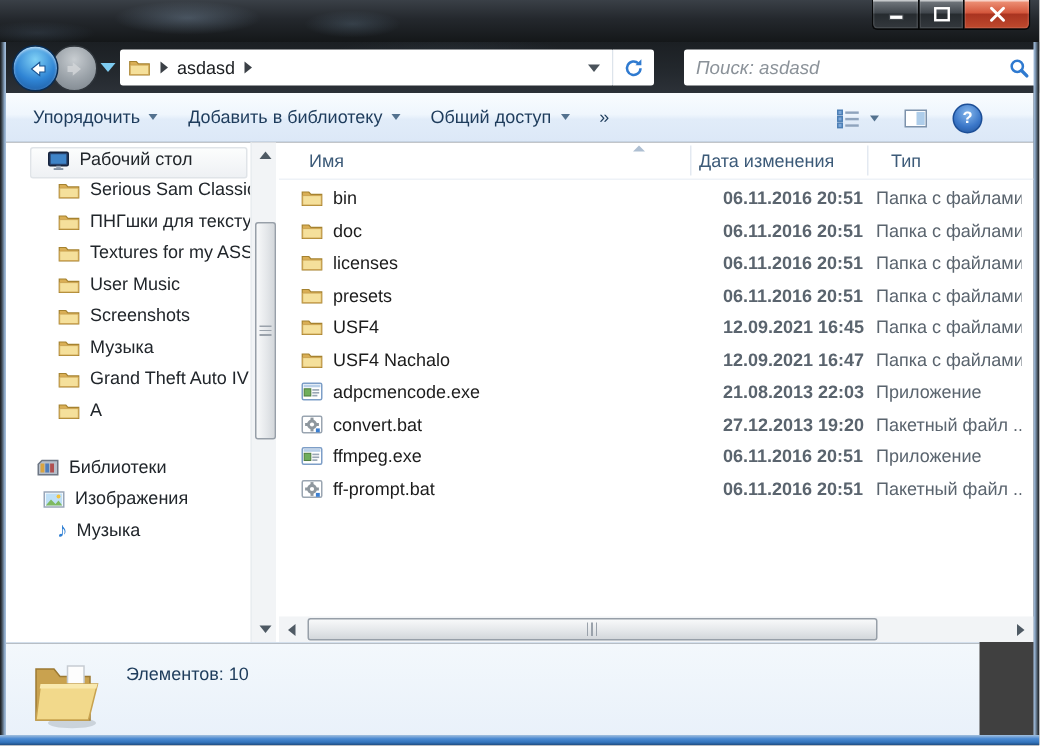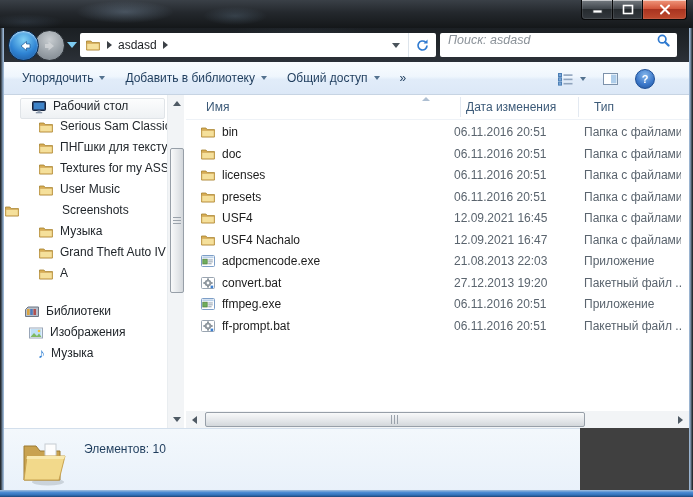--- a/index.html
+++ b/index.html
@@ -37,22 +37,22 @@
     border-left:5px solid transparent;border-right:5px solid transparent;border-top:6px solid #7ecbf0;}
   .addressbar{position:absolute;left:80px;top:33px;width:328px;height:24px;background:#fff;
     border-radius:2px 0 0 2px;display:flex;align-items:center;z-index:2;}
   .refreshbar{position:absolute;left:408px;top:33px;width:27px;height:24px;background:#fff;
     border-radius:0 2px 2px 0;border-left:1px solid #dde4eb;display:flex;align-items:center;justify-content:center;z-index:2;}
   .crumb-sep{width:0;height:0;border-top:4px solid transparent;border-bottom:4px solid transparent;
     border-left:5px solid #3b4046;margin:0 6px;}
   .crumb-label{color:#1b1e21;}
   .addr-drop{margin-left:auto;margin-right:8px;width:0;height:0;
     border-left:4px solid transparent;border-right:4px solid transparent;border-top:5px solid #4a535b;}
-  .searchbar{position:absolute;left:440px;top:33px;width:237px;height:24px;background:#fff;border-radius:2px;
-    display:flex;align-items:flex-start;z-index:2;}
+  .searchbar{position:absolute;left:456px;top:33px;width:237px;height:24px;background:#fff;border-radius:2px;
+    display:flex;align-items:center;z-index:2;}
   .searchbar input{flex:1;border:none;outline:none;background:transparent;font-family:"Liberation Sans",sans-serif;
     font-size:12.5px;font-style:italic;color:#8b9299;padding:0 4px 0 8px;}
   .search-icn{margin-right:6px;display:flex;}
 
   
   .toolbar{position:absolute;left:4px;top:62px;width:685px;height:33px;
     background:linear-gradient(180deg,#f9fcfe 0%,#eff6fd 45%,#e1ecf9 55%,#dce8f7 100%);
     border-bottom:1px solid #c7d4e3;display:flex;align-items:center;padding-left:8px;box-sizing:border-box;}
   .tool-btn{display:inline-flex;align-items:center;height:24px;padding:0 10px;color:#1e3c5c;border-radius:3px;}
   .tool-arrow{width:0;height:0;border-left:3.5px solid transparent;border-right:3.5px solid transparent;
@@ -95,32 +95,32 @@
   .files{position:absolute;left:182px;top:0;width:503px;height:333px;}
   .fheader{position:absolute;left:0;top:0;right:0;height:24px;border-bottom:1px solid #eef2f7;}
   .fh-cell{position:absolute;top:0;height:24px;line-height:24px;color:#3c5a78;white-space:nowrap;}
   .fh-div{position:absolute;top:2px;width:1px;height:20px;background:#e3e9f1;}
   .sort-arrow{position:absolute;left:236px;top:2px;width:0;height:0;
     border-left:4px solid transparent;border-right:4px solid transparent;border-bottom:4px solid #aebfd2;}
   .frows{position:absolute;left:0;top:27px;right:0;}
   .frow{position:relative;height:21.5px;}
   .f-icon{position:absolute;left:14px;top:2px;display:flex;}
   .f-name{position:absolute;left:36px;top:3px;color:#1c1c1c;white-space:nowrap;}
-  .f-date{position:absolute;left:268px;top:3px;color:#5a646e;white-space:nowrap;}
+  .f-date{position:absolute;left:296px;top:3px;color:#5a646e;white-space:nowrap;font-weight:bold;}
   .f-type{position:absolute;left:398px;top:3px;color:#5a646e;white-space:nowrap;width:97px;overflow:hidden;}
 
   .hscroll{position:absolute;left:0;bottom:0;right:0;height:17px;background:#f2f4f6;}
   .hs-btn{position:absolute;top:0;width:17px;height:17px;display:flex;align-items:center;justify-content:center;}
   .hs-thumb{position:absolute;left:19px;top:1px;width:378px;height:13px;border:1px solid #979fa8;border-radius:2px;
     background:linear-gradient(180deg,#f8f9fa 0%,#e3e6e9 60%,#d3d7db 100%);}
   .hs-thumb::after{content:"";position:absolute;top:2px;bottom:2px;left:50%;width:7px;margin-left:-4px;
     background:repeating-linear-gradient(90deg,#9aa2ab 0 1px,transparent 1px 3px);}
 
   
-  .statusbar{position:absolute;left:4px;top:428px;width:576px;height:62px;
+  .statusbar{position:absolute;left:4px;top:428px;width:649px;height:62px;
     background:linear-gradient(180deg,#f3f8fc 0%,#e9f1fa 100%);border-top:1px solid #d3dfec;}
   .status-folder{position:absolute;left:12px;top:3px;}
   .status-text{position:absolute;left:80px;top:13px;color:#1e3c5c;}
 </style>
 </head>
 <body>
 
 <div class="window">
 
   <div class="titlebar"></div>
@@ -274,21 +274,21 @@
           </div>
           <div class="side-item" style="padding-left: 34px;">
             <span class="icn">
               <svg width="16" height="16" viewBox="0 0 16 16">
                 <path d="M1.5 4 h4.4 l1.4 1.6 H14.5 V13 H1.5z" fill="#d9ae55" stroke="#a5822f" stroke-width="0.8"></path>
                 <path d="M1.8 6.4 h12.4 v6.3 H1.8z" fill="#f5e09b" stroke="#caa04f" stroke-width="0.6"></path>
               </svg>
             </span>
             <span>User Music</span>
           </div>
-          <div class="side-item" style=" gap: 36px;">
+          <div class="side-item" style="padding-left: 34px;">
             <span class="icn">
               <svg width="16" height="16" viewBox="0 0 16 16">
                 <path d="M1.5 4 h4.4 l1.4 1.6 H14.5 V13 H1.5z" fill="#d9ae55" stroke="#a5822f" stroke-width="0.8"></path>
                 <path d="M1.8 6.4 h12.4 v6.3 H1.8z" fill="#f5e09b" stroke="#caa04f" stroke-width="0.6"></path>
               </svg>
             </span>
             <span>Screenshots</span>
           </div>
           <div class="side-item" style="padding-left: 34px;">
             <span class="icn">

